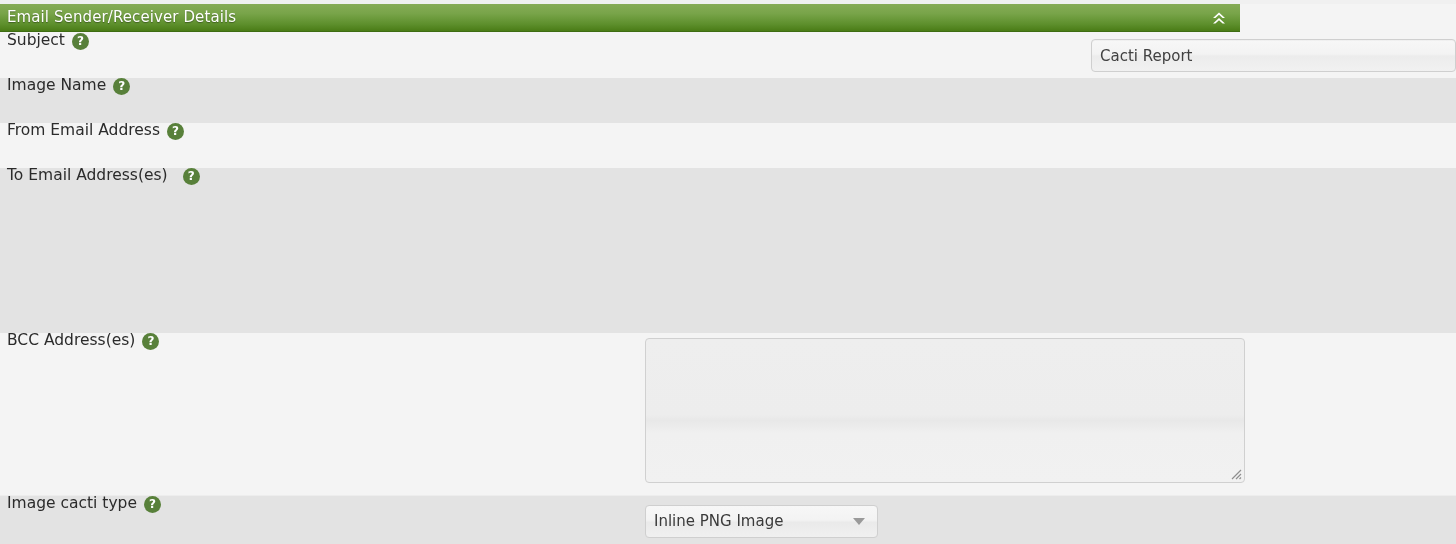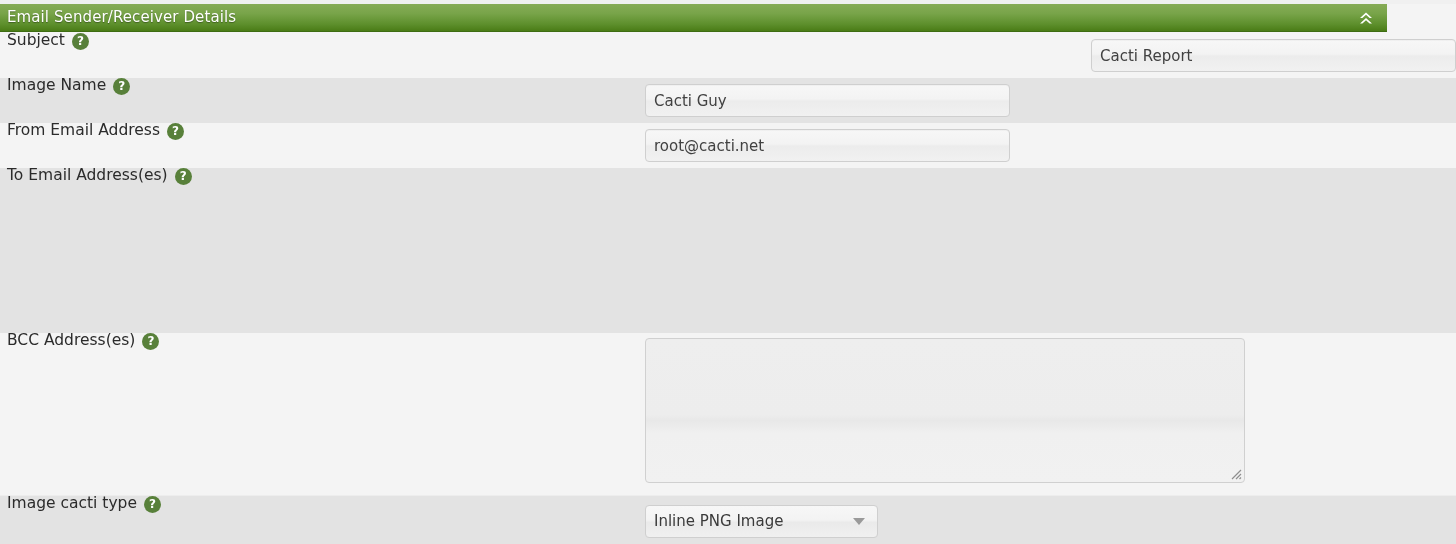--- a/index.html
+++ b/index.html
@@ -16,21 +16,21 @@
   
   .top-strip {
     position: absolute; top: 0; left: 0;
     width: 1456px; height: 4px;
     background: #f0f0f0;
   }
 
   
   .panel-header {
     position: absolute; top: 4px; left: 0;
-    width: 1387px; height: 28px;
+    width: 1240px; height: 28px;
     background: linear-gradient(to bottom, #86ab56 0%, #78a449 35%, #5d8f2c 75%, #4a7c16 100%);
     border-bottom: 1px solid #3e6c12;
     display: flex; align-items: center;
     padding: 0 10px 0 7px;
   }
   .panel-title {
     color: #ffffff;
     font-size: 15px;
     font-weight: normal;
     letter-spacing: 0.1px;
@@ -201,37 +201,31 @@
       <div class="cell-field" style="padding-top:6px;justify-content:flex-end;">
         <input class="text-input w-short" type="text" value="Cacti Report" style="">
       </div>
     </div>
 
     <div class="row dark" style="height:45px;">
       <div class="cell-label">
         <span class="label-text">Image Name</span>
         <span class="help-icon">?</span>
       </div>
-      <div class="cell-field" style="padding-top:6px;">
-        <input class="text-input w-short" type="text" value="Cacti Guy" style="">
-      </div>
     </div>
 
     <div class="row light" style="height:45px;">
       <div class="cell-label">
         <span class="label-text">From Email Address</span>
         <span class="help-icon">?</span>
       </div>
-      <div class="cell-field" style="padding-top:6px;">
-        <input class="text-input w-short" type="text" value="root@cacti.net" style="">
-      </div>
     </div>
 
     <div class="row dark" style="height:165px;">
-      <div class="cell-label" style="height:44px;">
+      <div class="cell-label" style="height:44px;gap:8px;">
         <span class="label-text">To Email Address(es)</span>
         <span class="help-icon">?</span>
       </div>
     </div>
 
     <div class="row light" style="height:162px;">
       <div class="cell-label" style="height:44px;">
         <span class="label-text">BCC Address(es)</span>
         <span class="help-icon">?</span>
       </div>

